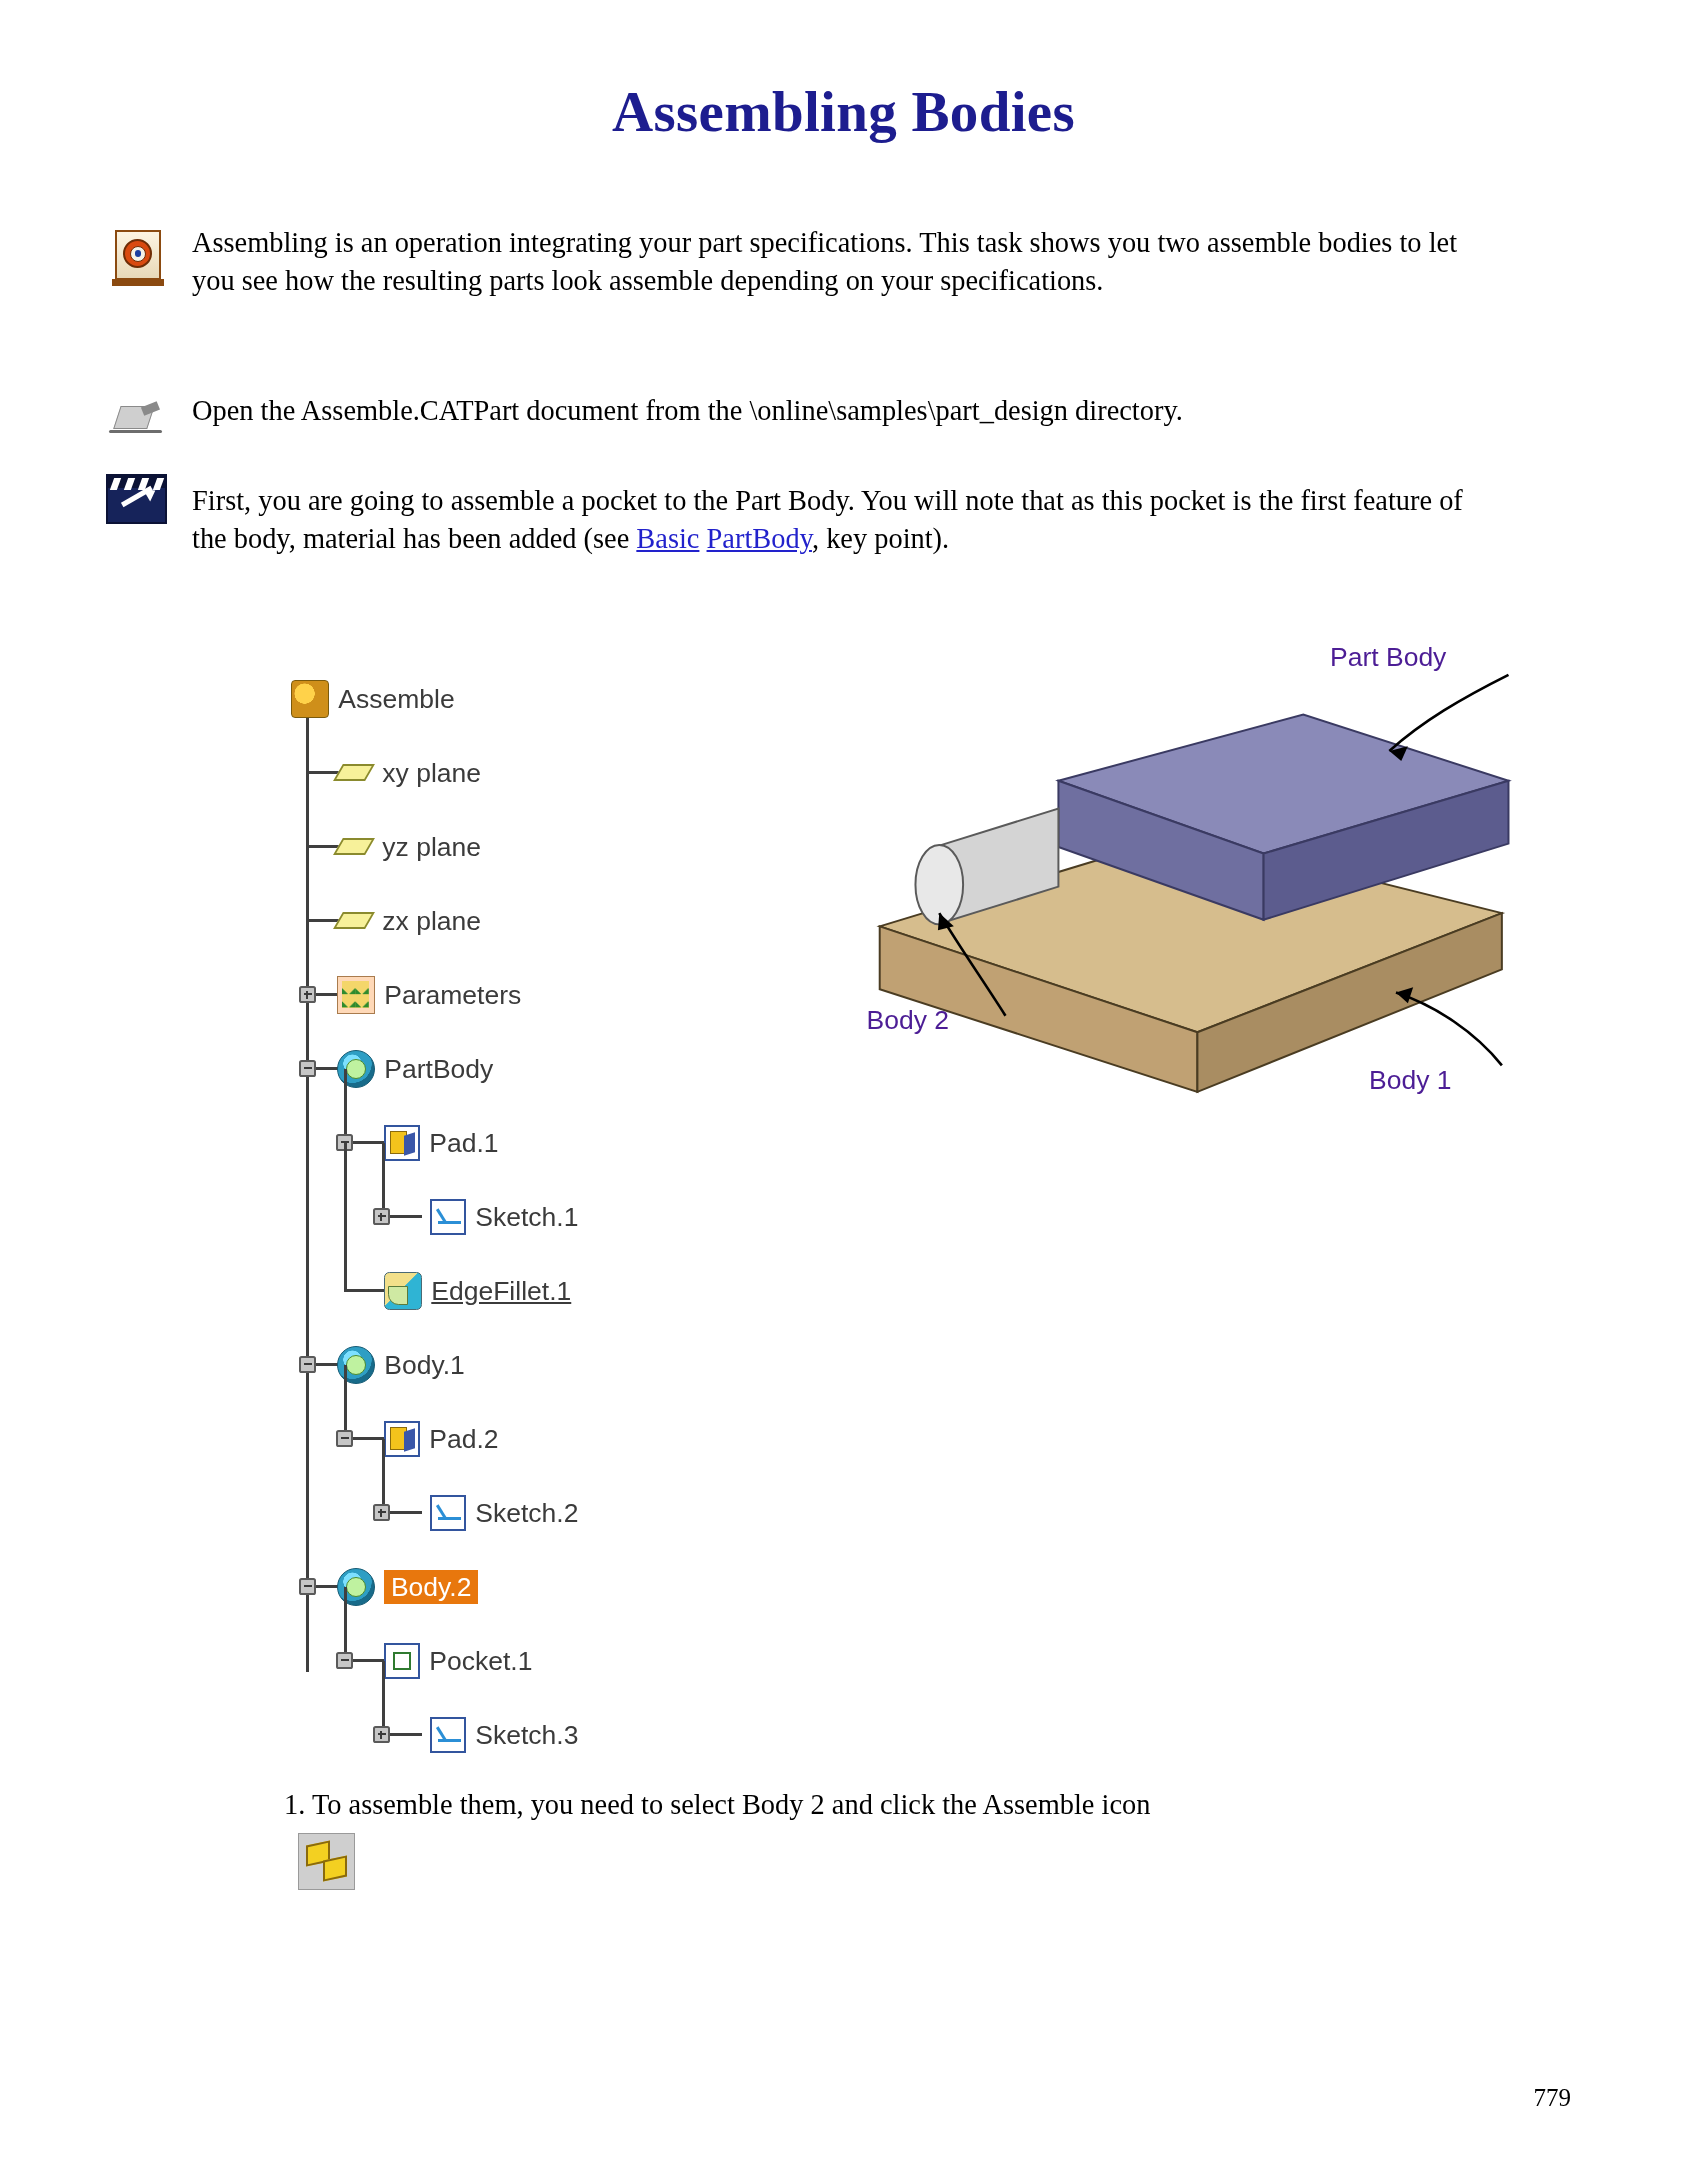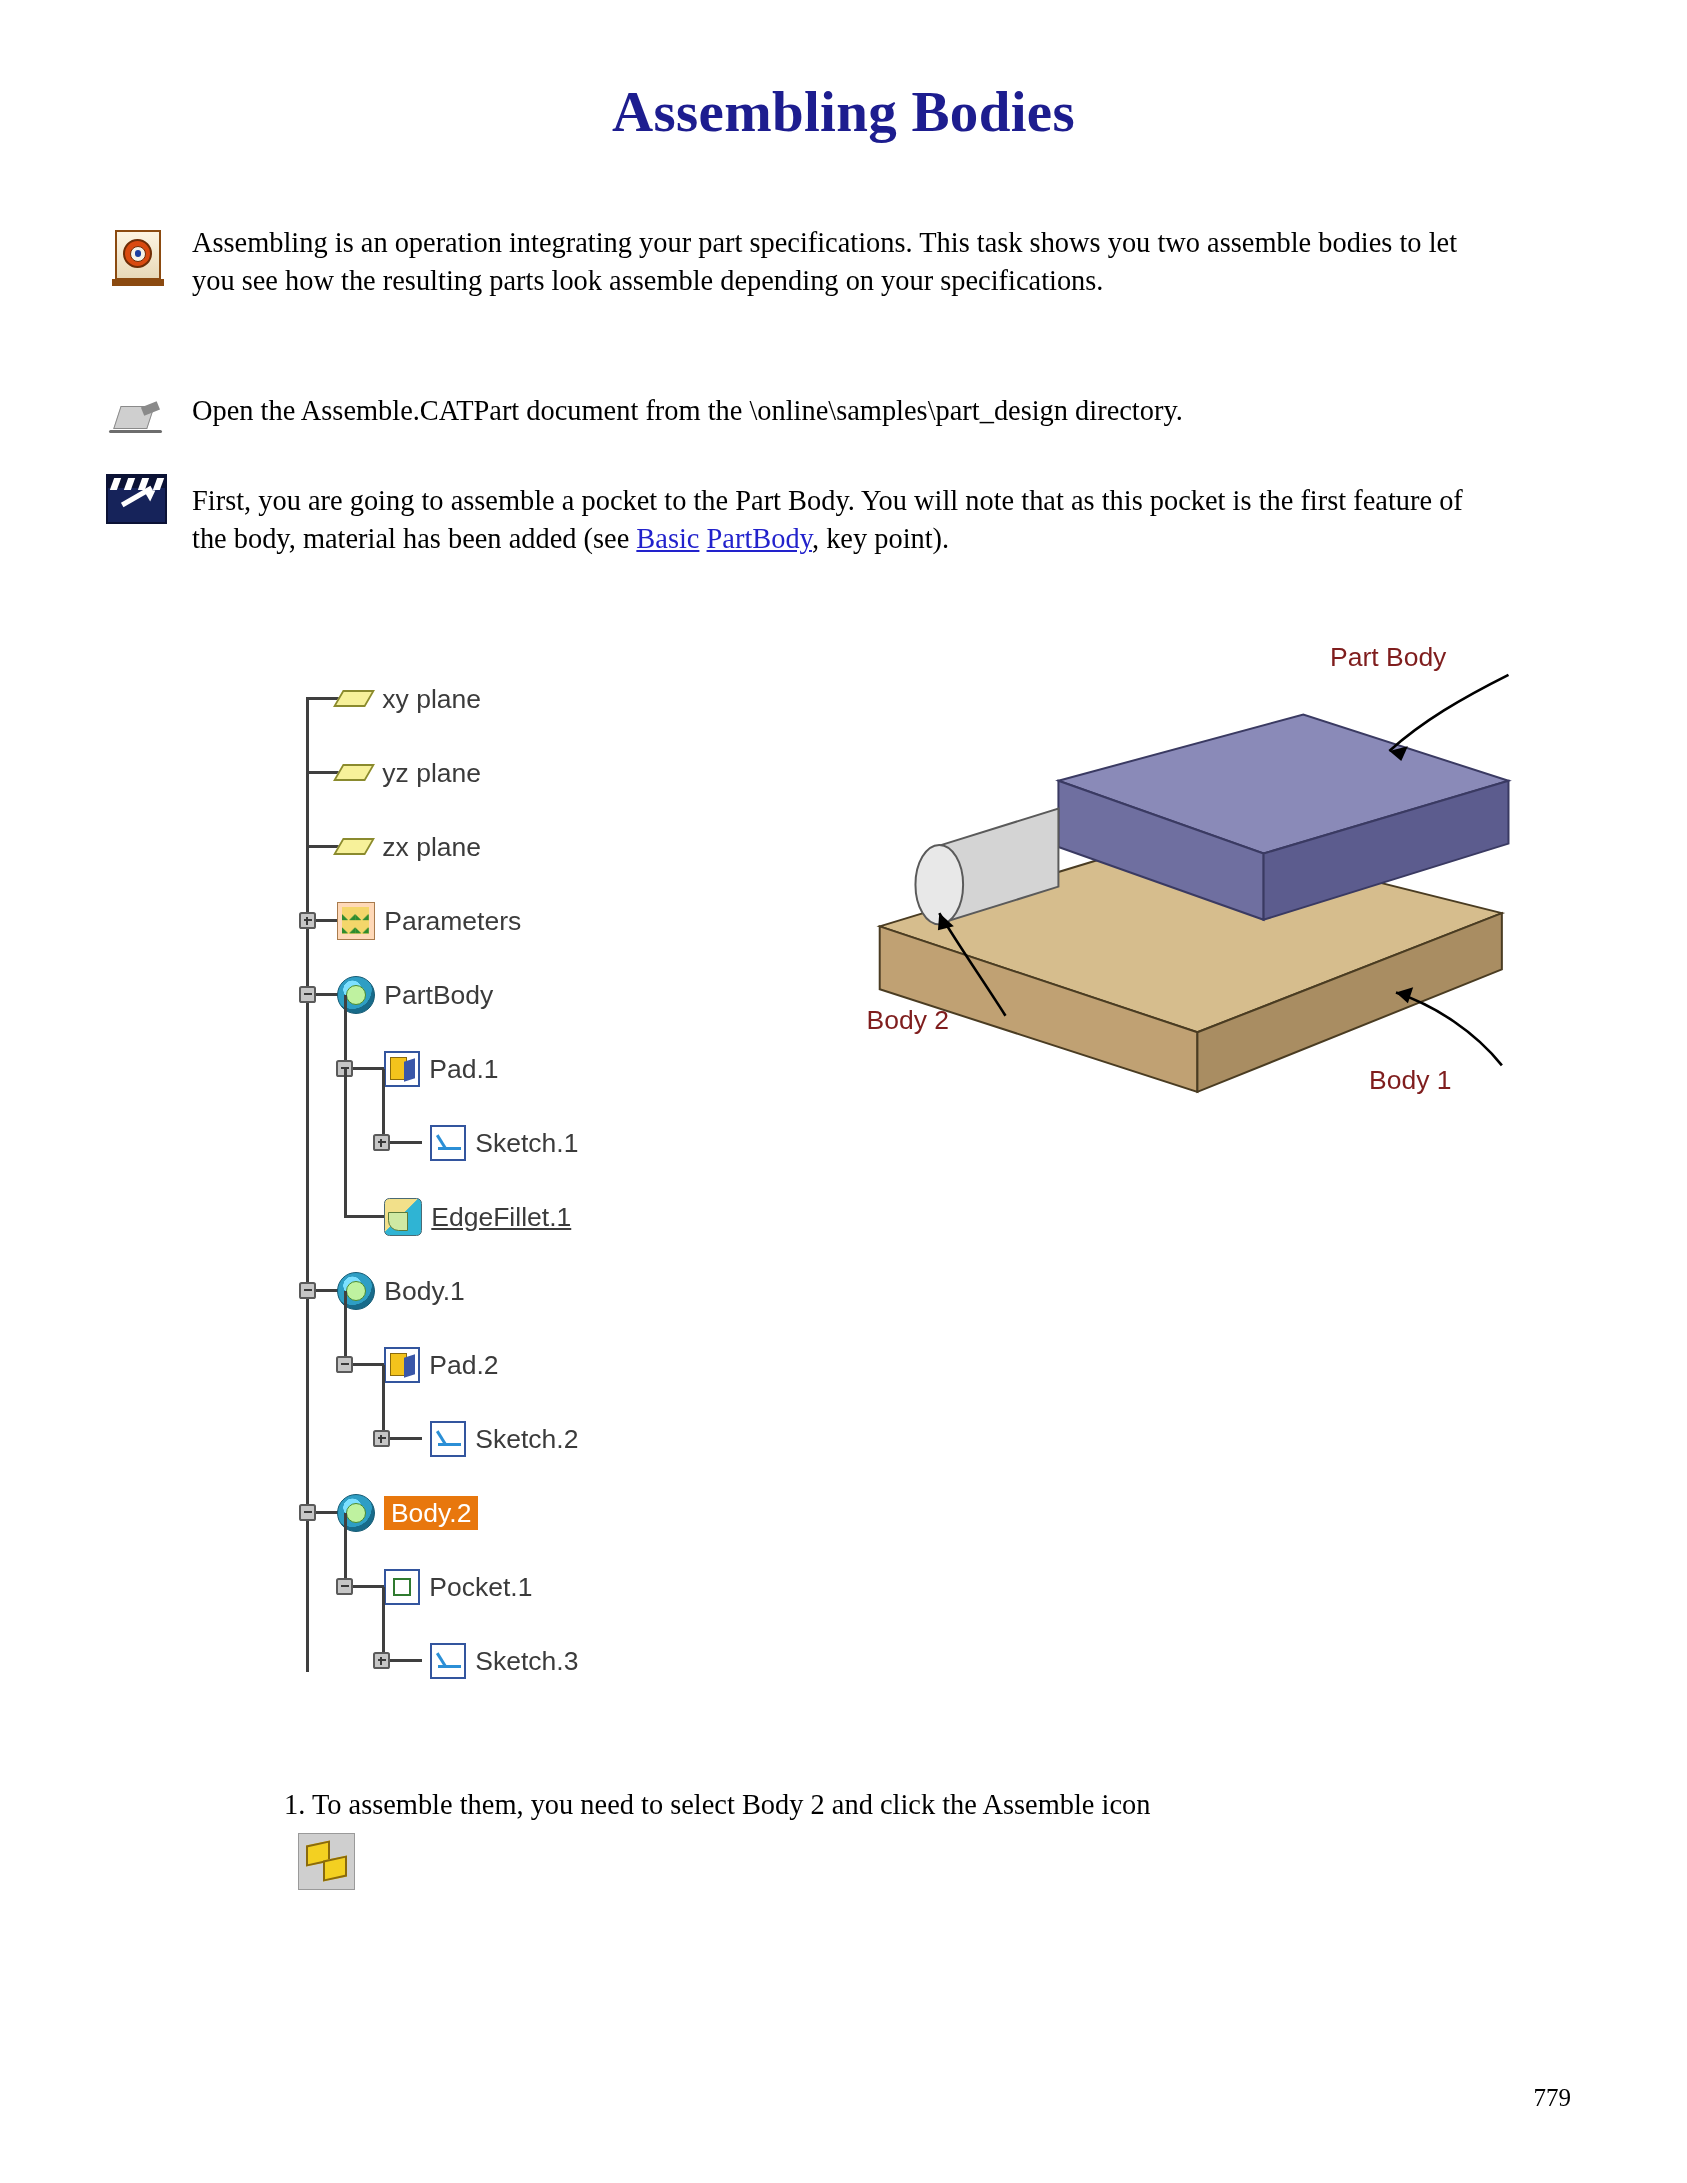--- a/index.html
+++ b/index.html
@@ -270,21 +270,21 @@
 
   
   .illus {
     position: absolute;
     top: 635px;
     left: 840px;
     width: 781px;
     height: 543px;
     font-family: "Liberation Sans", sans-serif;
     font-size: 26.5px;
-    color: #7f1d1d;
+    color: #4c1d95;
   }
   .illus .lbl { position: absolute; white-space: nowrap; }
   #lbl-partbody { top: 6.6px; left: 490px; }
   #lbl-body2    { top: 370px; left: 26.5px; }
   #lbl-body1    { top: 430px; left: 529px; }
 
   
   #para-step {
     position: absolute;
     top: 1786px;
@@ -365,20 +365,24 @@
 
   <div class="para" id="para-first">
     <span>First, you are going to assemble a pocket to the Part Body. You will note that as this pocket is the first feature of the body, material has been added (see </span><a href="#">Basic</a>
     <a href="#">PartBody</a><span>, key point).</span>
   </div>
 
   <div class="tree" id="spec-tree">
 
     <div class="vline" style="left:15px; top:37px; height:973px;"></div>
 
+    <div class="tree-row indent-0">
+      <div class="ticon ic-part"></div>
+      <span class="lbl">Assemble</span>
+    </div>
 
     <div class="tree-row indent-1">
       <div class="hline" style="left:15px; top:35px; width:38px;"></div>
       <div class="ticon ic-plane"></div>
       <span class="lbl">xy plane</span>
     </div>
 
     <div class="tree-row indent-1">
       <div class="hline" style="left:15px; top:35px; width:38px;"></div>
       <div class="ticon ic-plane"></div>

